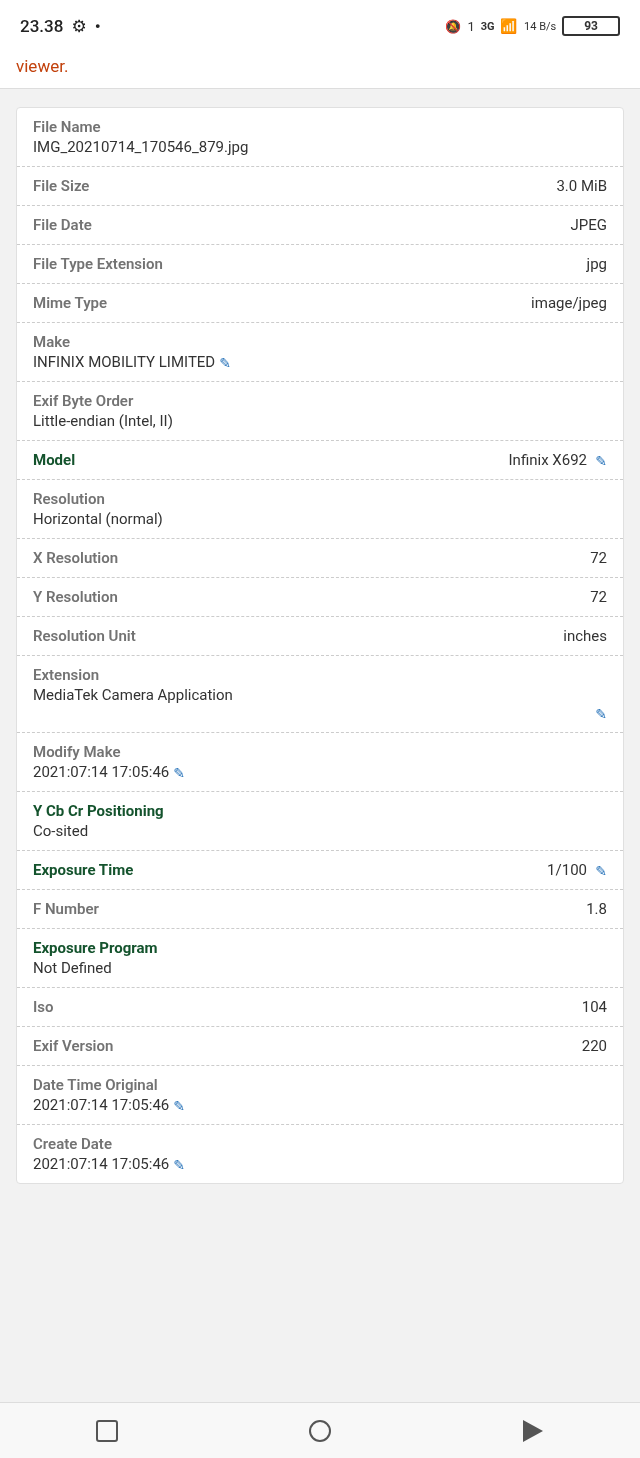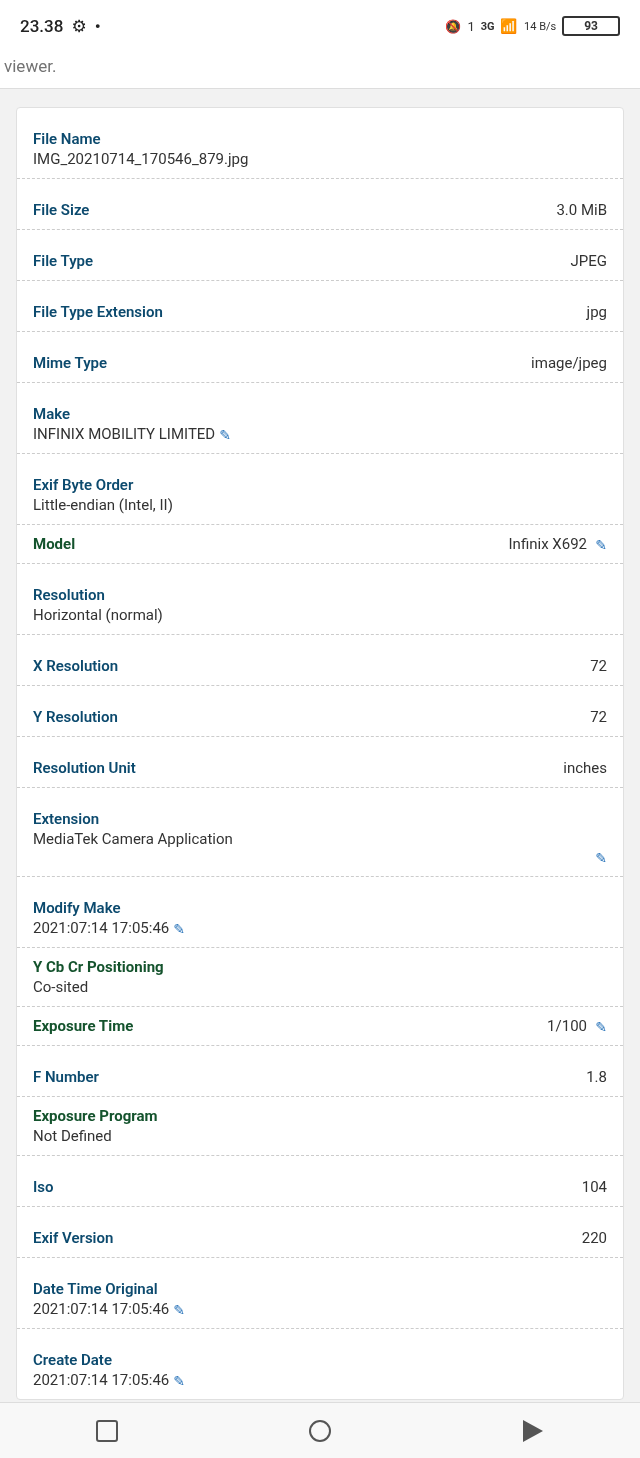--- a/index.html
+++ b/index.html
@@ -42,23 +42,23 @@
       border-radius: 3px;
       padding: 1px 20px;
       font-size: 12px;
       font-weight: bold;
       position: relative;
     }
 
     
     .app-header {
       background: #fff;
-      padding: 8px 20px 12px 4px;
+      padding: 8px 20px 12px 16px;
       font-size: 17px;
-      color: #737373;
+      color: #c2410c;
       border-bottom: 1px solid #ddd;
     }
 
     
     .card {
       background: #fff;
       margin: 18px 16px;
       border-radius: 4px;
       border: 1px solid #e0e0e0;
       overflow: hidden;
@@ -66,24 +66,23 @@
 
     .row {
       border-bottom: 1px dashed #ccc;
       padding: 10px 16px;
     }
     .row:last-child {
       border-bottom: none;
     }
 
     .label-blue {
-      color: #0c4a6e;
+      color: #737373;
       font-weight: 600;
       font-size: 15px;
-      margin-top: 12px;
     }
     .label-bold {
       font-weight: 700;
       color: #14532d;
       font-size: 15px;
     }
 
     .row-inline {
       display: flex;
       align-items: baseline;
@@ -188,21 +187,21 @@
     <div class="label-blue">File Name</div>
     <div class="value-block">IMG_20210714_170546_879.jpg</div>
   </div>
 
   <div class="row row-inline">
     <span class="label-blue">File Size</span>
     <span class="value">3.0 MiB</span>
   </div>
 
   <div class="row row-inline">
-    <span class="label-blue">File Type</span>
+    <span class="label-blue">File Date</span>
     <span class="value">JPEG</span>
   </div>
 
   <div class="row row-inline">
     <span class="label-blue">File Type Extension</span>
     <span class="value">jpg</span>
   </div>
 
   <div class="row row-inline">
     <span class="label-blue">Mime Type</span>

